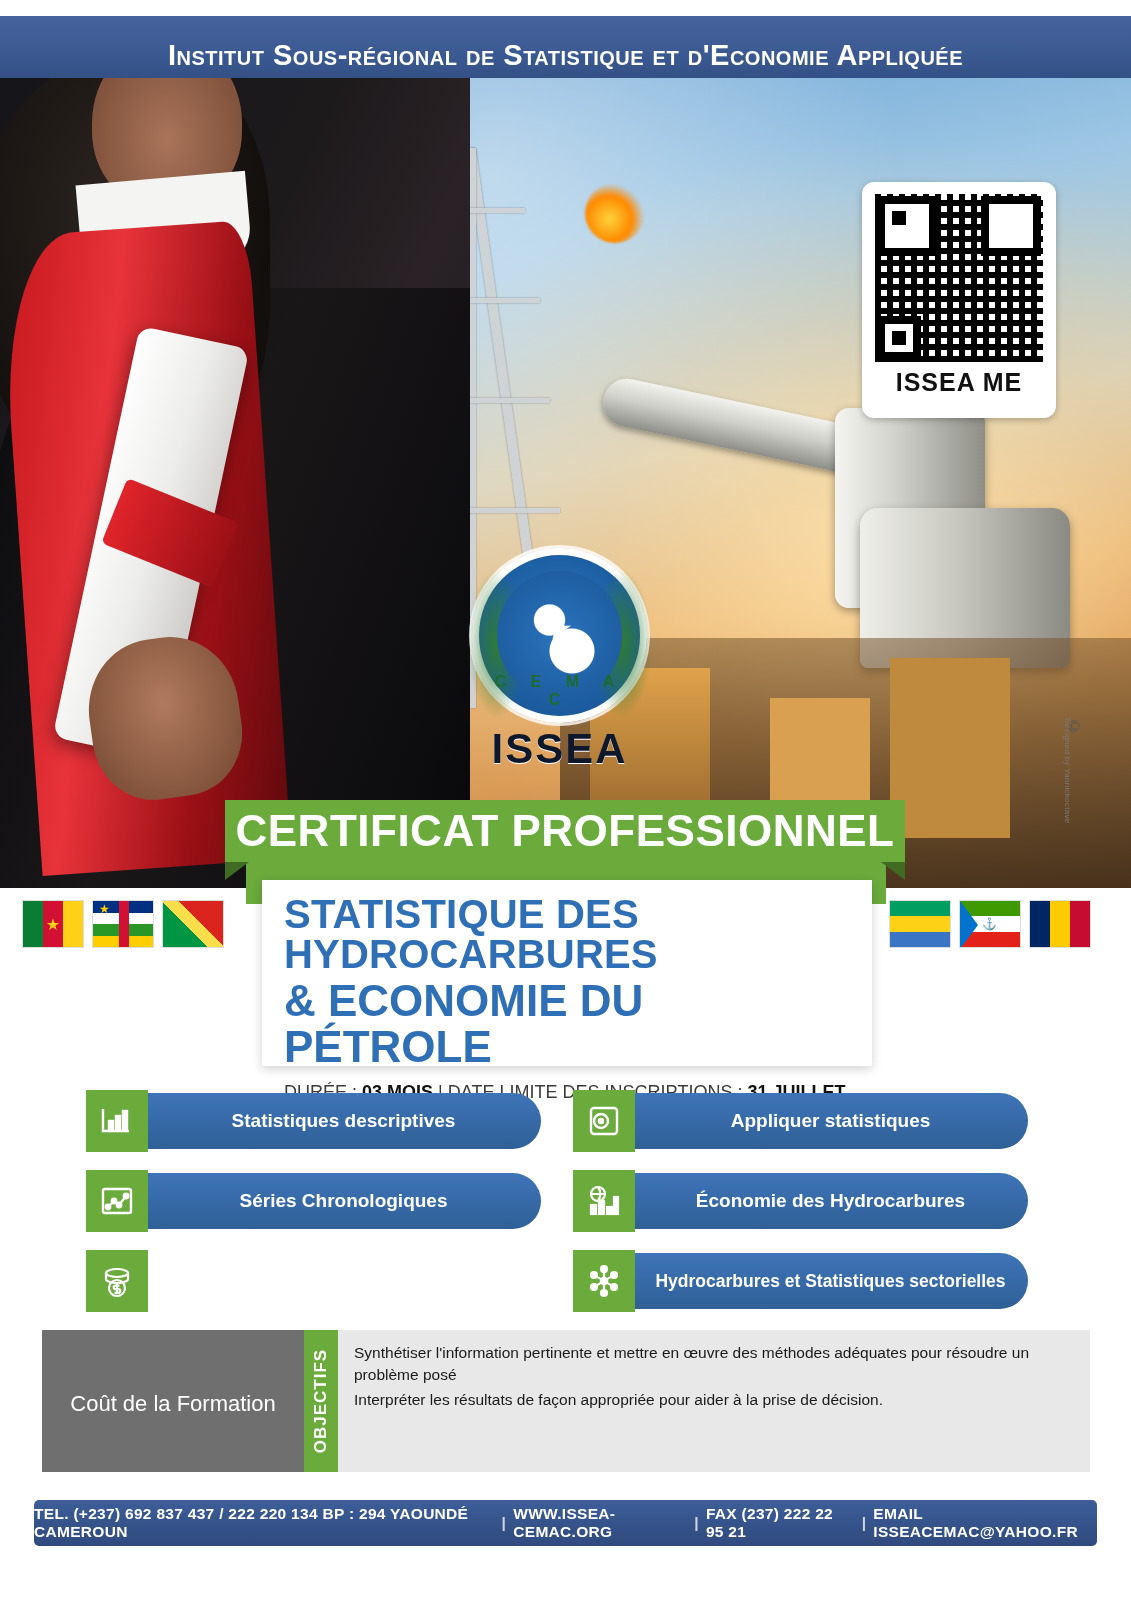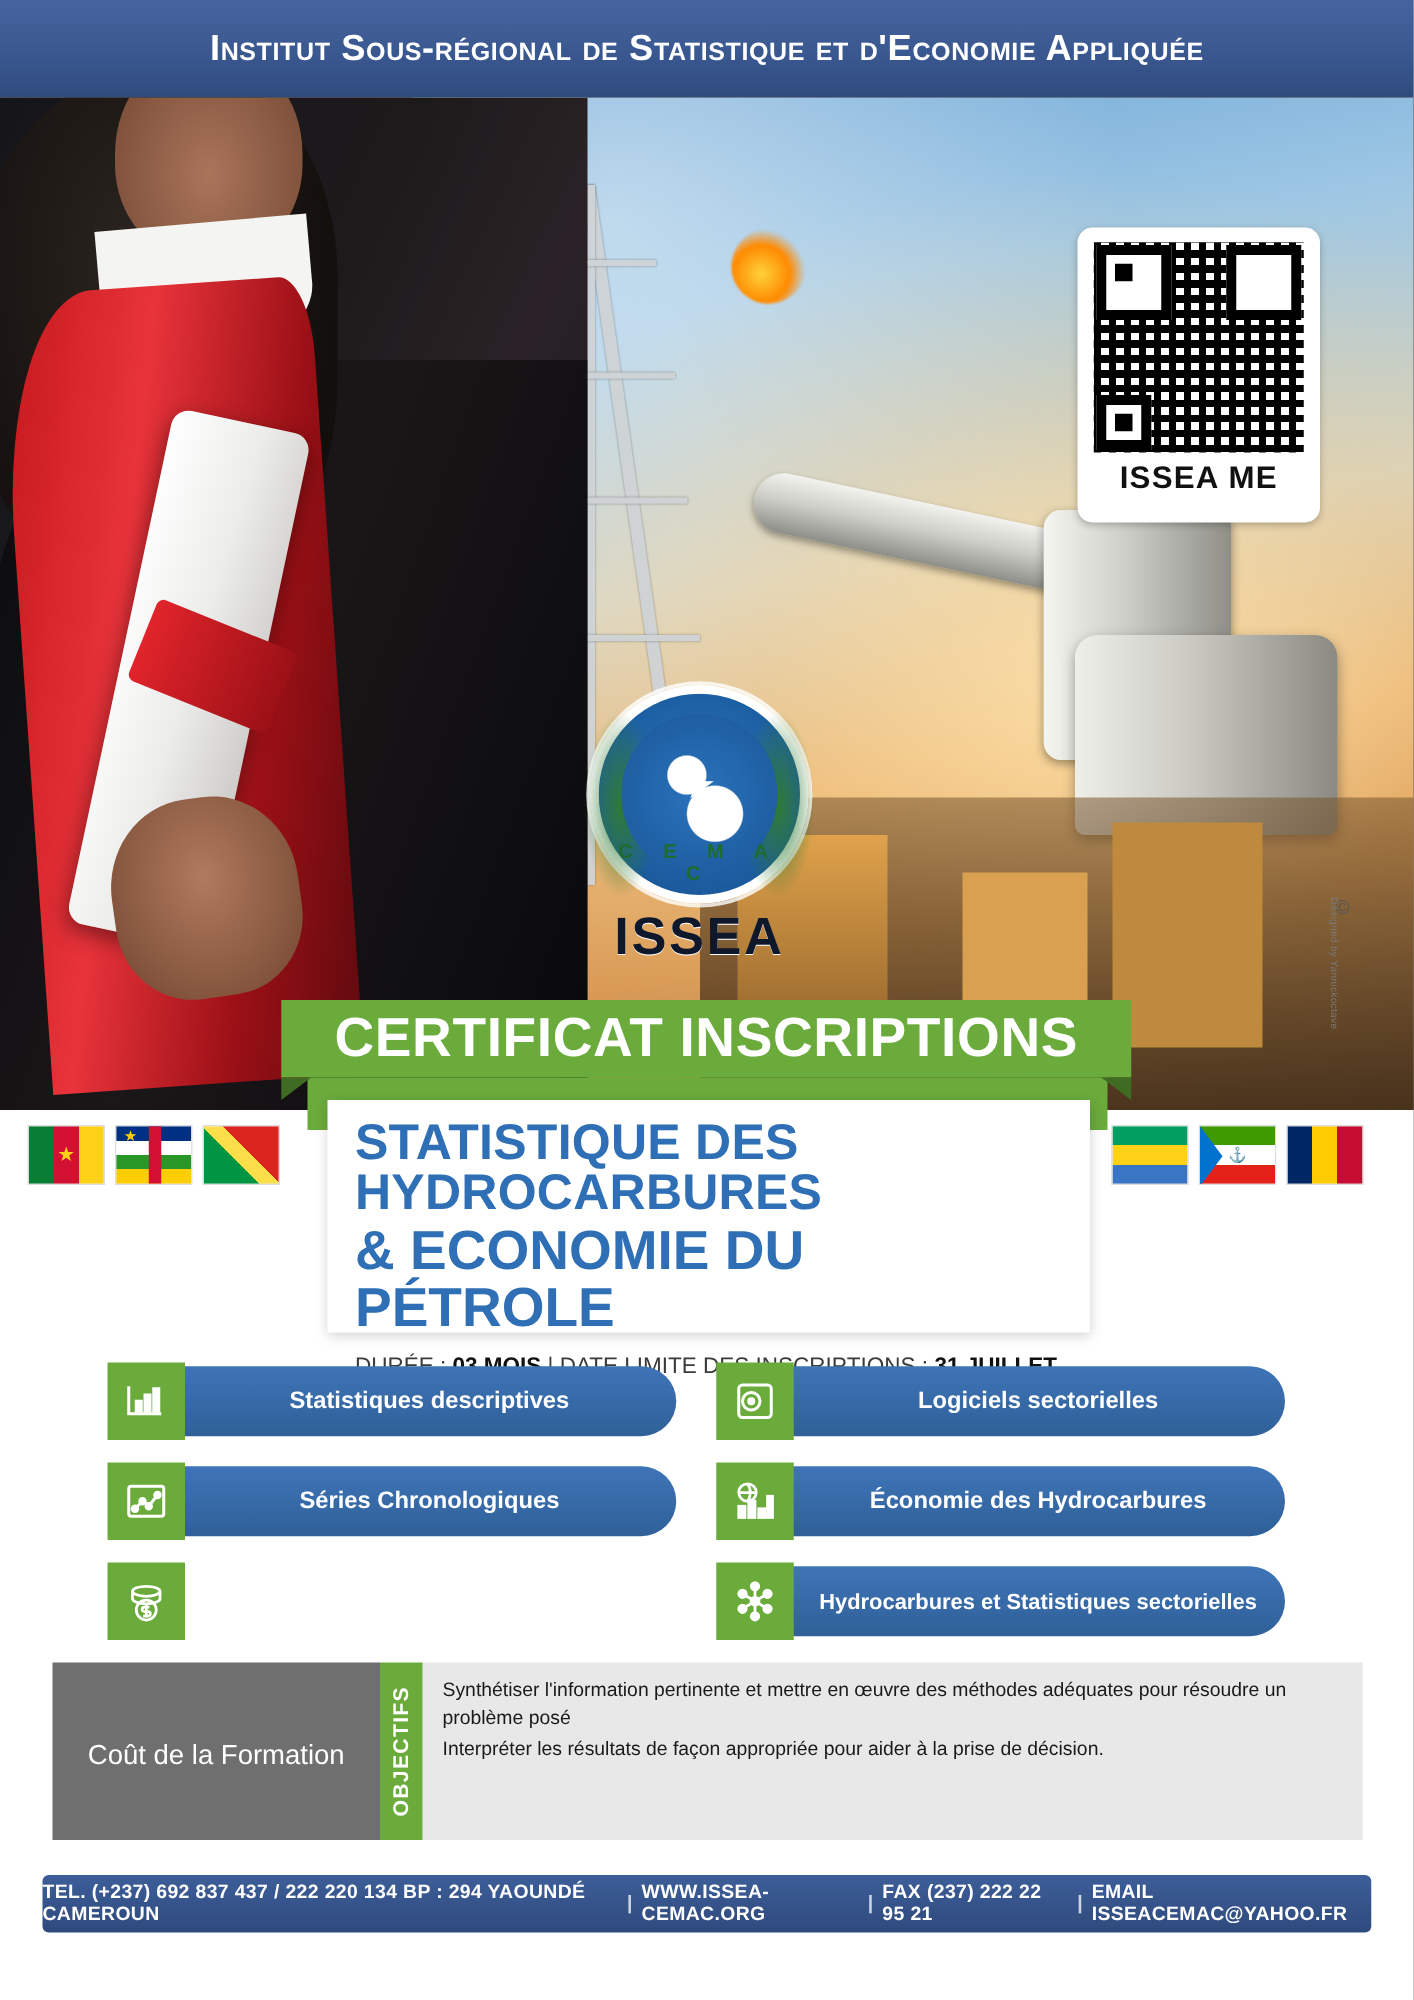--- a/index.html
+++ b/index.html
@@ -6,21 +6,21 @@
   body {
     width: 1131px; height: 1600px;
     font-family: "Liberation Sans", sans-serif;
     background: #ffffff;
     position: relative;
     overflow: hidden;
   }
 
   
   .header {
-    position: absolute; left: 0; top: 0; width: 1131px; height: 78px;
+    position: absolute; left: 0; top: 16px; width: 1131px; height: 78px;
     background: linear-gradient(180deg,#47639e 0%, #3a5890 55%, #2f4a7d 100%);
     display: flex; align-items: center; justify-content: center;
   }
   .header .title {
     color: #ffffff;
     font-size: 29px;
     letter-spacing: 0.5px;
     font-weight: bold;
     font-variant: small-caps;
     text-transform: none;
@@ -391,21 +391,21 @@
     <div class="laurel-l"></div>
     <div class="laurel-r"></div>
     <div class="globe"></div>
     <div class="logo-star">★</div>
     <div class="logo-cemac-text">C E M A C</div>
   </div>
   <div class="logo-issea">ISSEA</div>
 </div>
 
 <div class="green-strip2"></div>
-<div class="green-banner">CERTIFICAT INSCRIPTIONS</div>
+<div class="green-banner">CERTIFICAT PROFESSIONNEL</div>
 
 <div class="flags left">
   <div class="flag f-cm"></div>
   <div class="flag f-cf"></div>
   <div class="flag f-cg"></div>
 </div>
 <div class="flags right">
   <div class="flag f-ga"></div>
   <div class="flag f-gq"></div>
   <div class="flag f-td"></div>
@@ -438,21 +438,21 @@
   </div>
 
   <div class="pill">
     <div class="icon">
       <svg viewBox="0 0 40 40" fill="none" stroke="#ffffff" stroke-width="2.4">
         <rect x="7" y="7" width="26" height="26" rx="3"></rect>
         <circle cx="17" cy="20" r="7"></circle>
           <circle cx="17" cy="20" r="2" fill="#fff"></circle>
       </svg>
     </div>
-    <div class="label">Logiciels sectorielles</div>
+    <div class="label">Appliquer statistiques</div>
   </div>
 
   <div class="pill">
     <div class="icon">
       <svg viewBox="0 0 40 40" fill="none" stroke="#ffffff" stroke-width="2.4">
         <rect x="6" y="8" width="28" height="24" rx="2"></rect>
         <path d="M11 26l6-6 5 4 7-9"></path>
         <circle cx="11" cy="26" r="2.2" fill="#fff"></circle>
           <circle cx="17" cy="20" r="2.2" fill="#fff"></circle>
         <circle cx="22" cy="24" r="2.2" fill="#fff"></circle>

